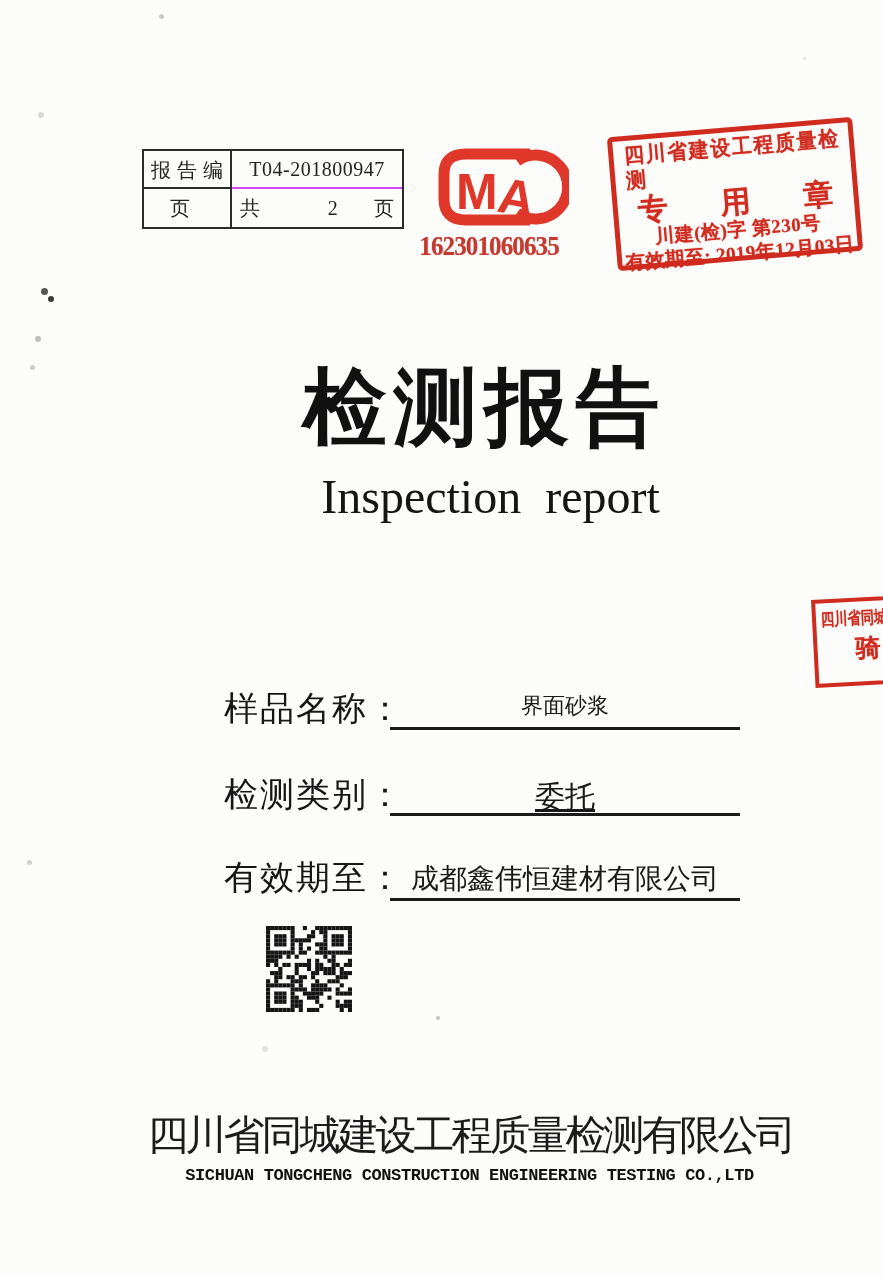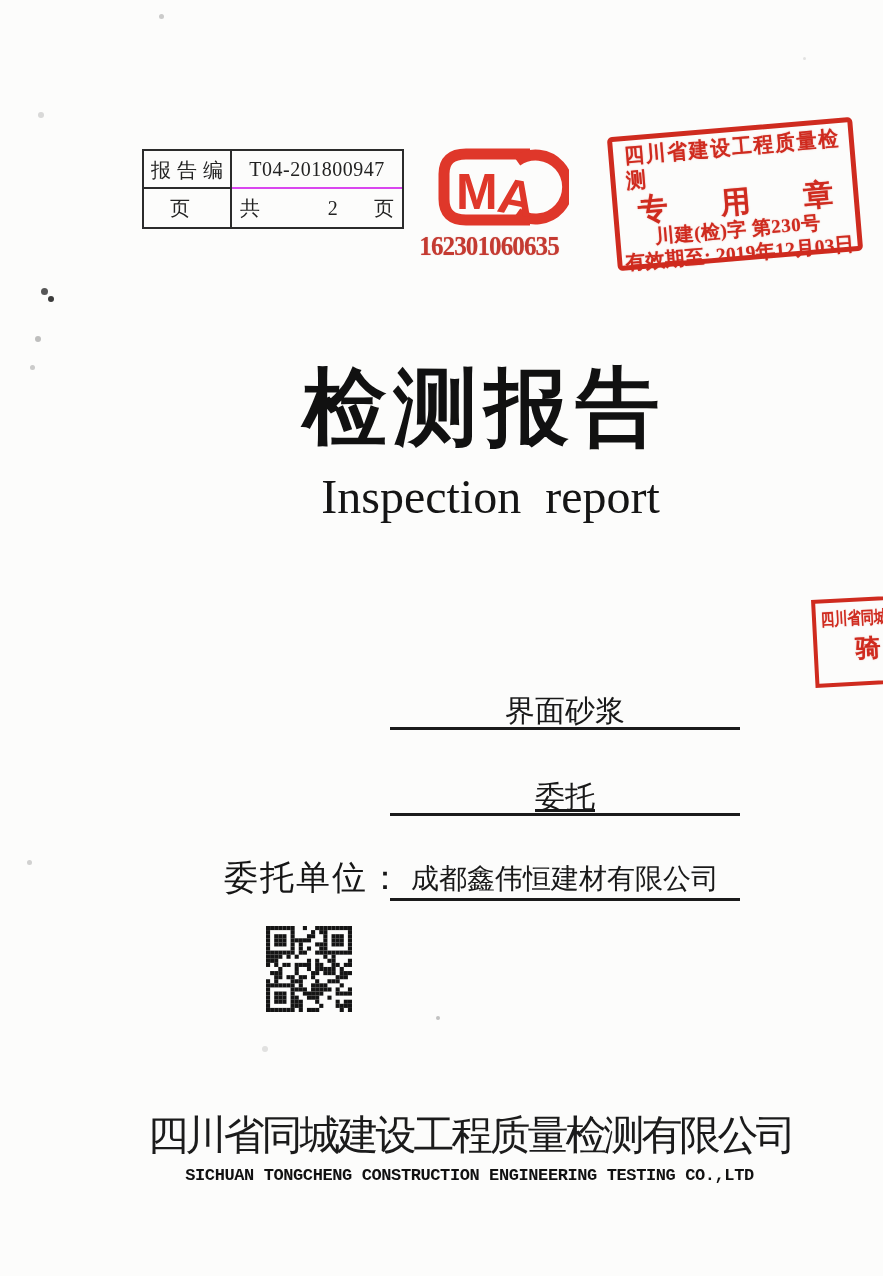--- a/index.html
+++ b/index.html
@@ -73,21 +73,21 @@
   
   .field-label{
     position:absolute;left:224px;font-size:34px;letter-spacing:2px;color:#161616;
     font-family:"Liberation Serif",serif;white-space:nowrap;
   }
   .field-line{position:absolute;left:390px;width:350px;height:3px;background:#1b1b1b;}
   .field-value{
     position:absolute;left:390px;width:350px;text-align:center;color:#191919;
     font-family:"Liberation Serif",serif;white-space:nowrap;
   }
-  .fv-1{top:691px;font-size:30px;}
+  .fv-1{top:691px;font-size:22px;}
   .fv-2{top:777px;font-size:30px;text-decoration:underline;}
   .fv-3{top:860px;font-size:28px;}
   .fl-1{top:686px;} .fl-2{top:772px;} .fl-3{top:855px;}
   .ln-1{top:727px;} .ln-2{top:813px;} .ln-3{top:898px;}
   
   .qr{position:absolute;left:266px;top:926px;}
   
   .footer-zh{
     position:absolute;left:0;right:0;top:1110px;text-align:center;
     transform:translateX(29px);
@@ -139,27 +139,29 @@
   <div class="title-zh">检测报告</div>
   <div class="title-en">Inspection  report</div>
 
   <div class="stamp-edge">
     <div class="es-l1">
       <span>四川省同城</span>
     </div>
     <div class="es-l2">骑</div>
   </div>
 
+  <div class="field-label fl-1">样品名称：</div>
   <div class="field-value fv-1">界面砂浆</div>
   <div class="field-line ln-1"></div>
 
+  <div class="field-label fl-2">检测类别：</div>
   <div class="field-value fv-2">委托</div>
   <div class="field-line ln-2"></div>
 
-  <div class="field-label fl-3">委托单位：</div>
+  <div class="field-label fl-3">有效期至：</div>
   <div class="field-value fv-3">成都鑫伟恒建材有限公司</div>
   <div class="field-line ln-3"></div>
 
   <svg class="qr" id="qr" width="86" height="86" viewBox="0 0 86 86">
       <rect x="0.00" y="0.00" width="4.10" height="4.10" fill="#141414"></rect>
       <rect x="4.10" y="0.00" width="4.10" height="4.10" fill="#141414"></rect>
       <rect x="8.19" y="0.00" width="4.10" height="4.10" fill="#141414"></rect>
       <rect x="12.29" y="0.00" width="4.10" height="4.10" fill="#141414"></rect>
       <rect x="16.38" y="0.00" width="4.10" height="4.10" fill="#141414"></rect>
       <rect x="20.48" y="0.00" width="4.10" height="4.10" fill="#141414"></rect>

